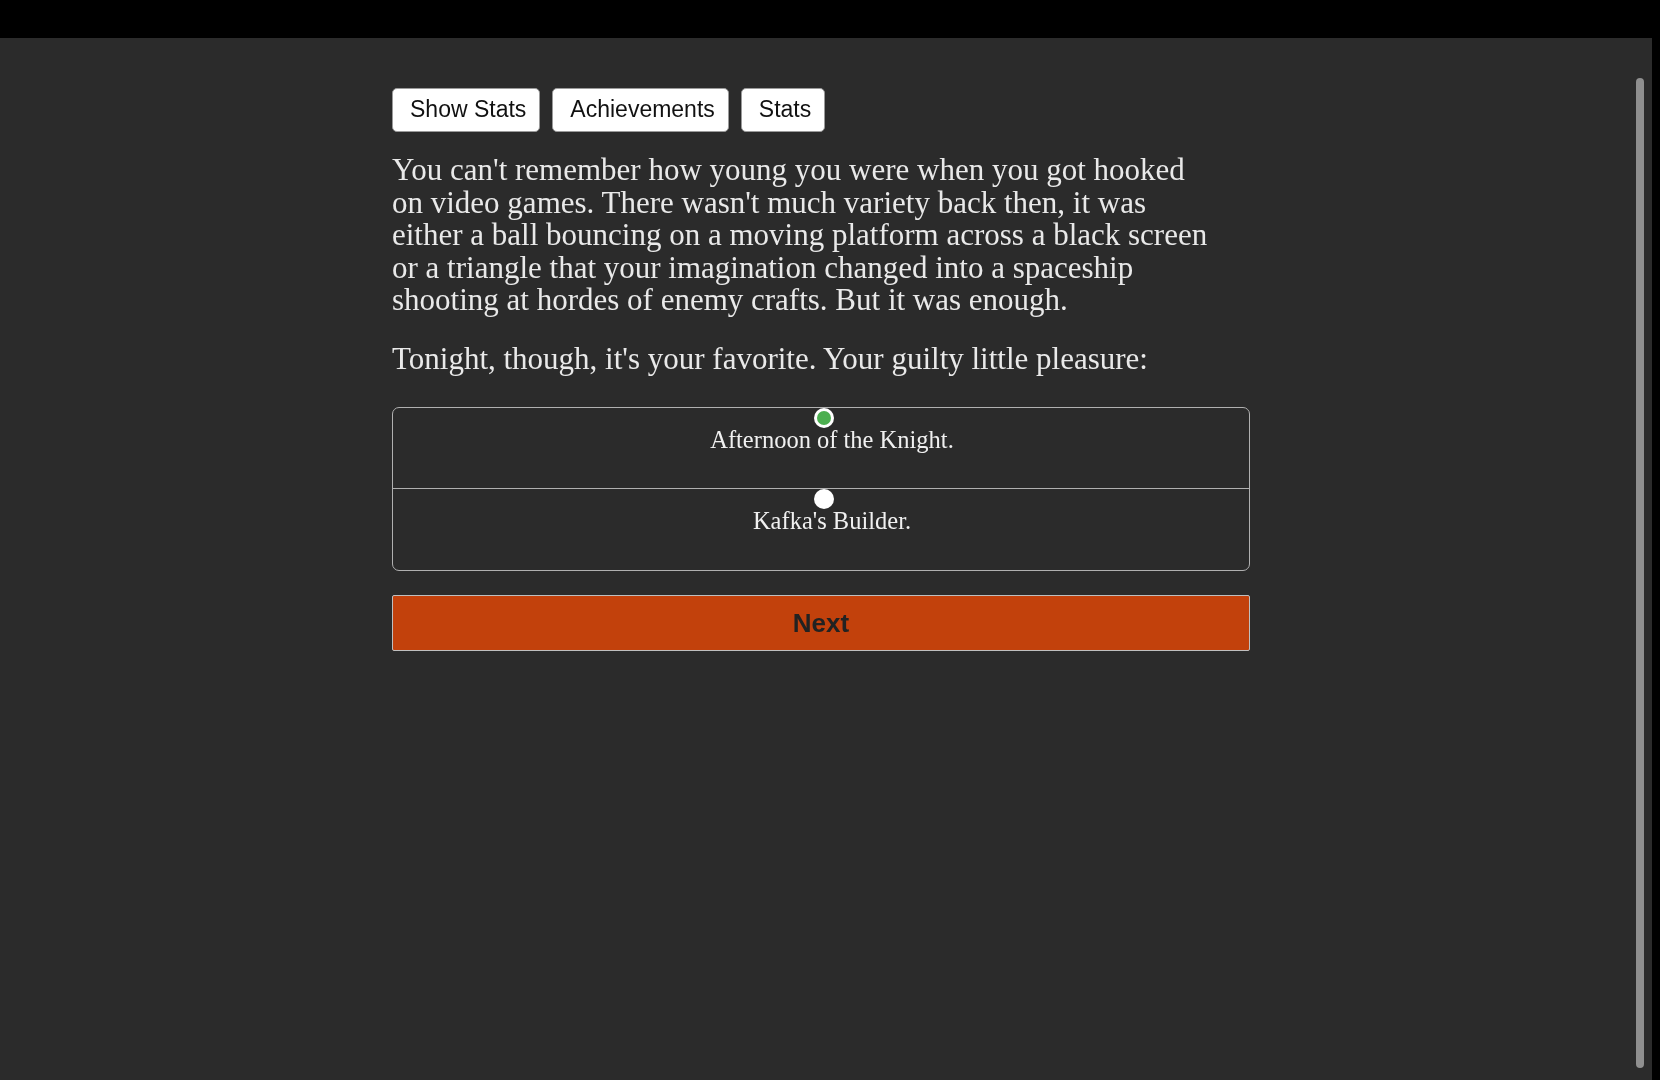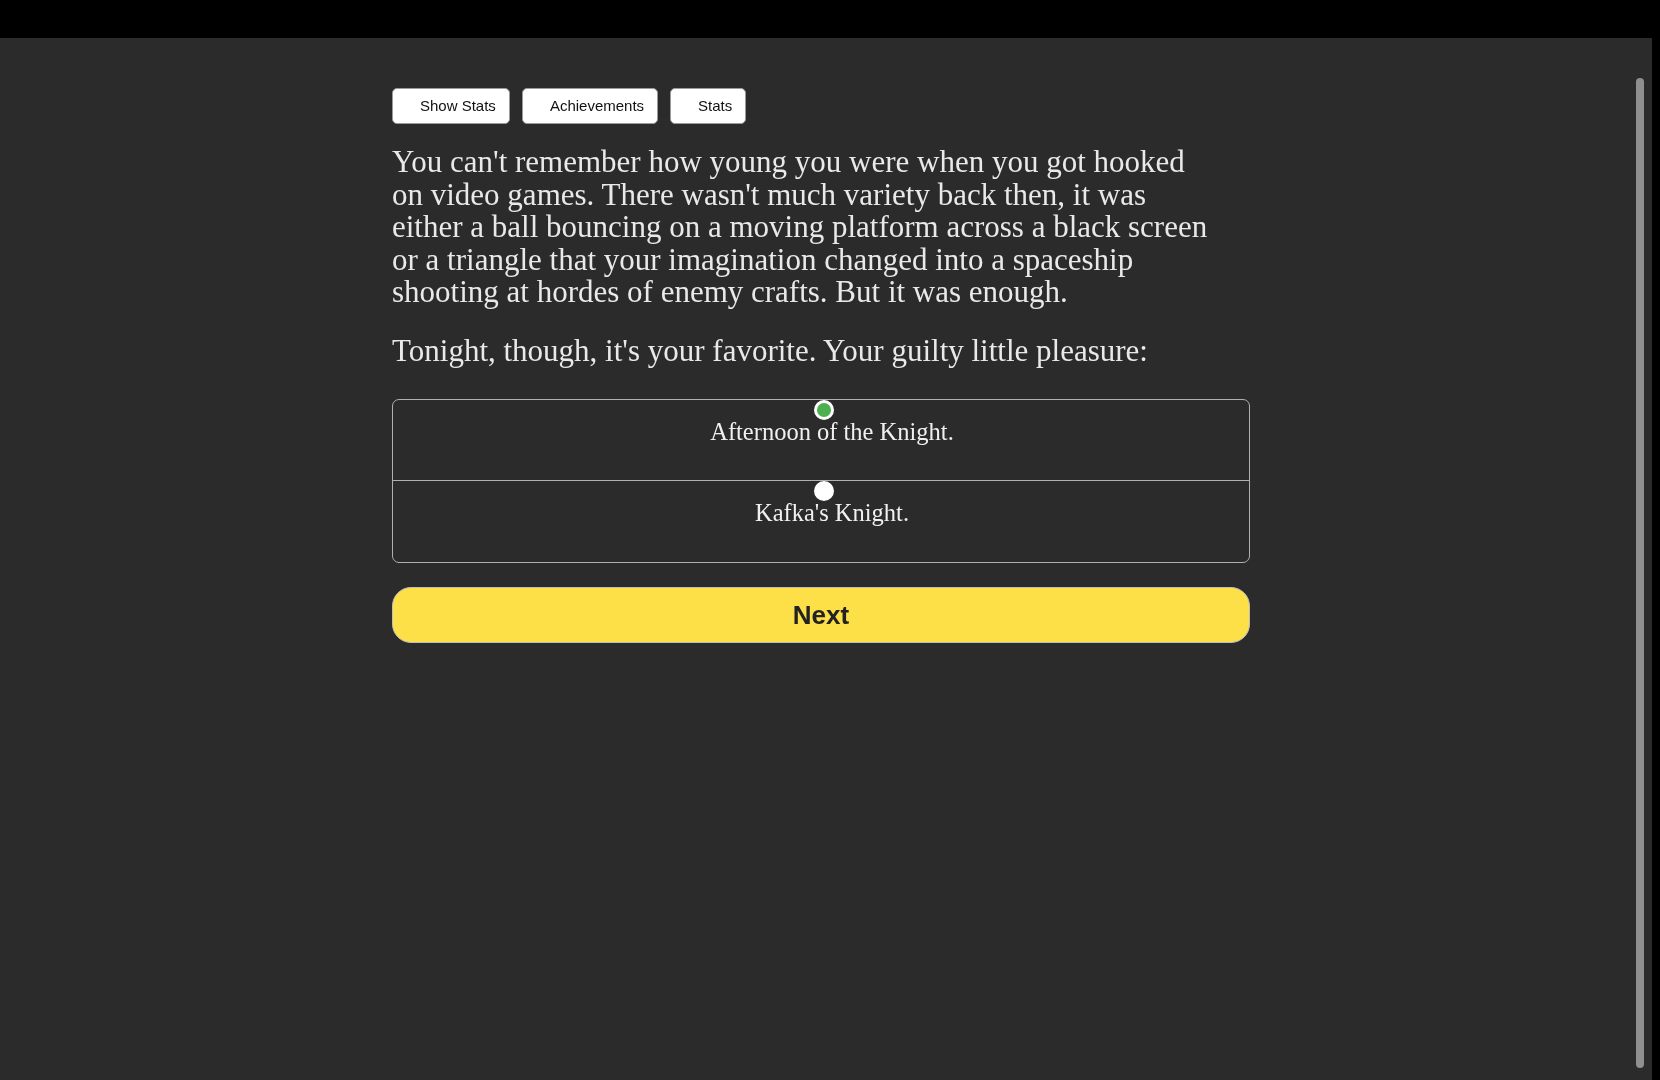--- a/index.html
+++ b/index.html
@@ -77,23 +77,23 @@
     gap: 12px;
     margin-bottom: 22px;
   }
   .menu-btn {
     display: inline-block;
     background: #ffffff;
     color: #111111;
     border: 1px solid #9a9a9a;
     border-radius: 5px;
     font-family: "Liberation Sans", sans-serif;
-    font-size: 15px;
+    font-size: 23px;
     line-height: 1;
-    padding: 9px 13px 10px 27px;
+    padding: 9px 13px 10px 17px;
     cursor: pointer;
     white-space: nowrap;
   }
 
   
   .story-para {
     color: #e9e9e9;
     font-family: "Liberation Serif", serif;
     font-size: 31px;
     line-height: 32.5px;
@@ -148,24 +148,24 @@
     font-family: "Liberation Serif", serif;
     font-size: 24.5px;
     line-height: 1;
   }
 
   
   #next-button {
     display: block;
     width: 858px;
     height: 56px;
-    background: #fde047;
+    background: #c2410c;
     color: #222222;
     border: 1px solid #bfbfbf;
-    border-radius: 19px;
+    border-radius: 2px;
     font-family: "Liberation Sans", sans-serif;
     font-weight: bold;
     font-size: 26px;
     cursor: pointer;
   }
 </style>
 </head>
 <body>
 
 <div id="top-bar"></div>
@@ -182,21 +182,21 @@
     <p class="story-para" id="para-1">You can't remember how young you were when you got hooked on video games. There wasn't much variety back then, it was either a ball bouncing on a moving platform across a black screen or a triangle that your imagination changed into a spaceship shooting at hordes of enemy crafts. But it was enough.</p>
     <p class="story-para" id="para-2">Tonight, though, it's your favorite. Your guilty little pleasure:</p>
 
     <div id="choice-list">
       <div class="choice-row">
         <span class="radio selected"></span>
         <span class="choice-label">Afternoon of the Knight.</span>
       </div>
       <div class="choice-row">
         <span class="radio"></span>
-        <span class="choice-label">Kafka's Knight.</span>
+        <span class="choice-label">Kafka's Builder.</span>
       </div>
     </div>
 
     <button id="next-button">Next</button>
 
   </div>
 </div>
 
 <div id="scrollbar-track">
   <div id="scrollbar-thumb"></div>

